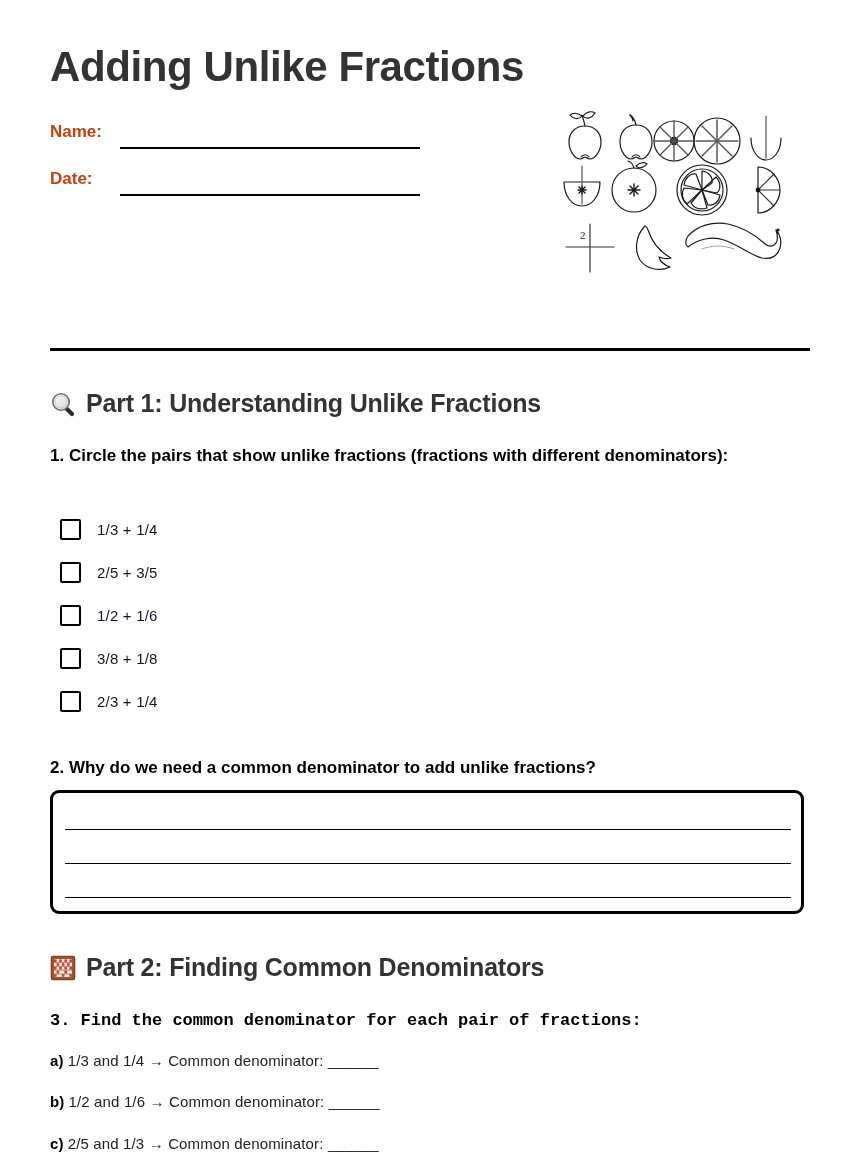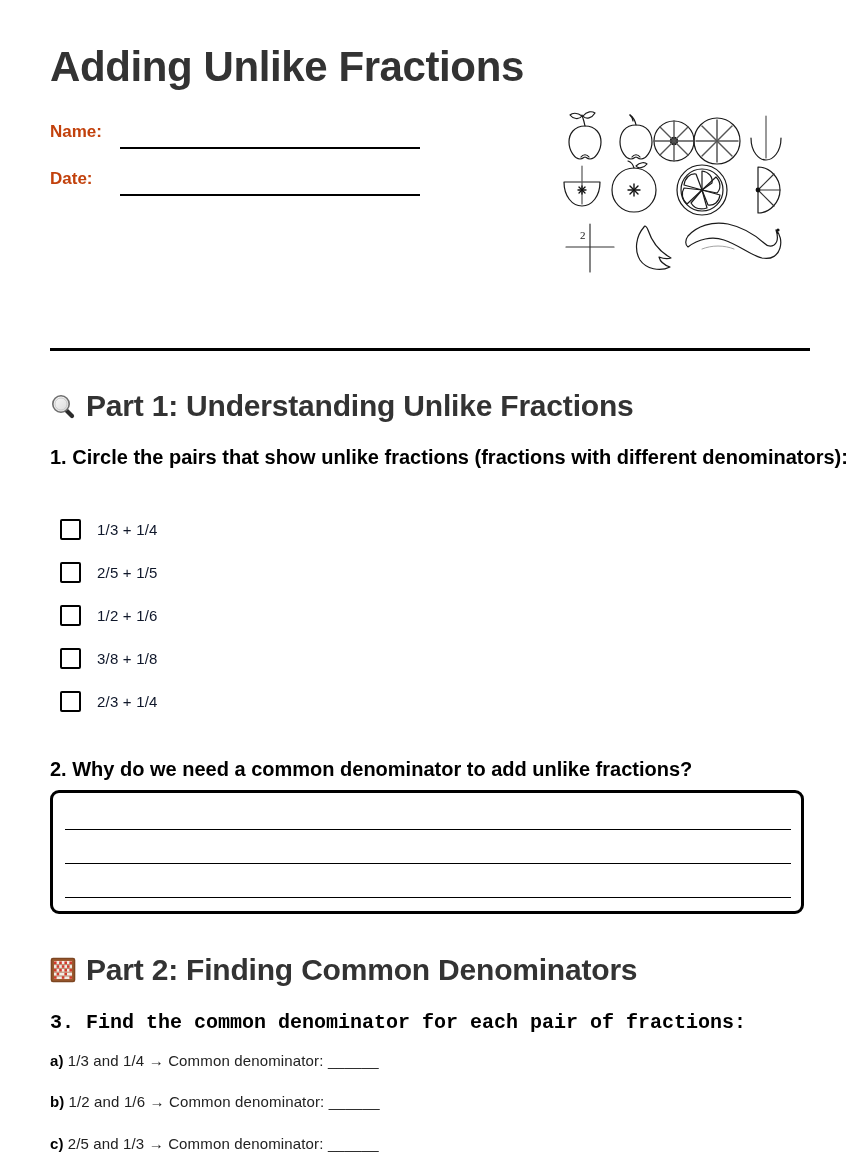--- a/index.html
+++ b/index.html
@@ -76,41 +76,41 @@
   
   .section-head {
     position: absolute;
     left: 50px;
     display: flex;
     align-items: center;
     gap: 10px;
     white-space: nowrap;
   }
   .section-head .head-text {
-    font-size: 30px;
+    font-size: 25px;
     font-weight: 700;
     color: #333333;
     letter-spacing: -0.2px;
   }
   #part1-head { top: 389px; }
   #part2-head { top: 953px; }
 
   .emoji-icon {
     width: 26px;
     height: 26px;
     flex: 0 0 26px;
     display: block;
   }
   .emoji-icon svg { display: block; width: 26px; height: 26px; }
 
   
   .question {
     position: absolute;
     left: 50px;
-    font-size: 20px;
+    font-size: 17px;
     font-weight: 700;
     color: #000;
     white-space: nowrap;
   }
   #q1 { top: 446px; }
   #q2 { top: 758px; }
   #q3 { top: 1011px; font-family: Liberation Mono, monospace; }
 
   
   .check-list {
@@ -321,21 +321,21 @@
 
   <div class="question" id="q1">1. Circle the pairs that show unlike fractions (fractions with different denominators):</div>
 
   <div class="check-list">
     <div class="check-row">
       <span class="checkbox"></span>
       <span class="check-label">1/3 + 1/4</span>
     </div>
     <div class="check-row">
       <span class="checkbox"></span>
-      <span class="check-label">2/5 + 1/5</span>
+      <span class="check-label">2/5 + 3/5</span>
     </div>
     <div class="check-row">
       <span class="checkbox"></span>
       <span class="check-label">1/2 + 1/6</span>
     </div>
     <div class="check-row">
       <span class="checkbox"></span>
       <span class="check-label">3/8 + 1/8</span>
     </div>
     <div class="check-row">

